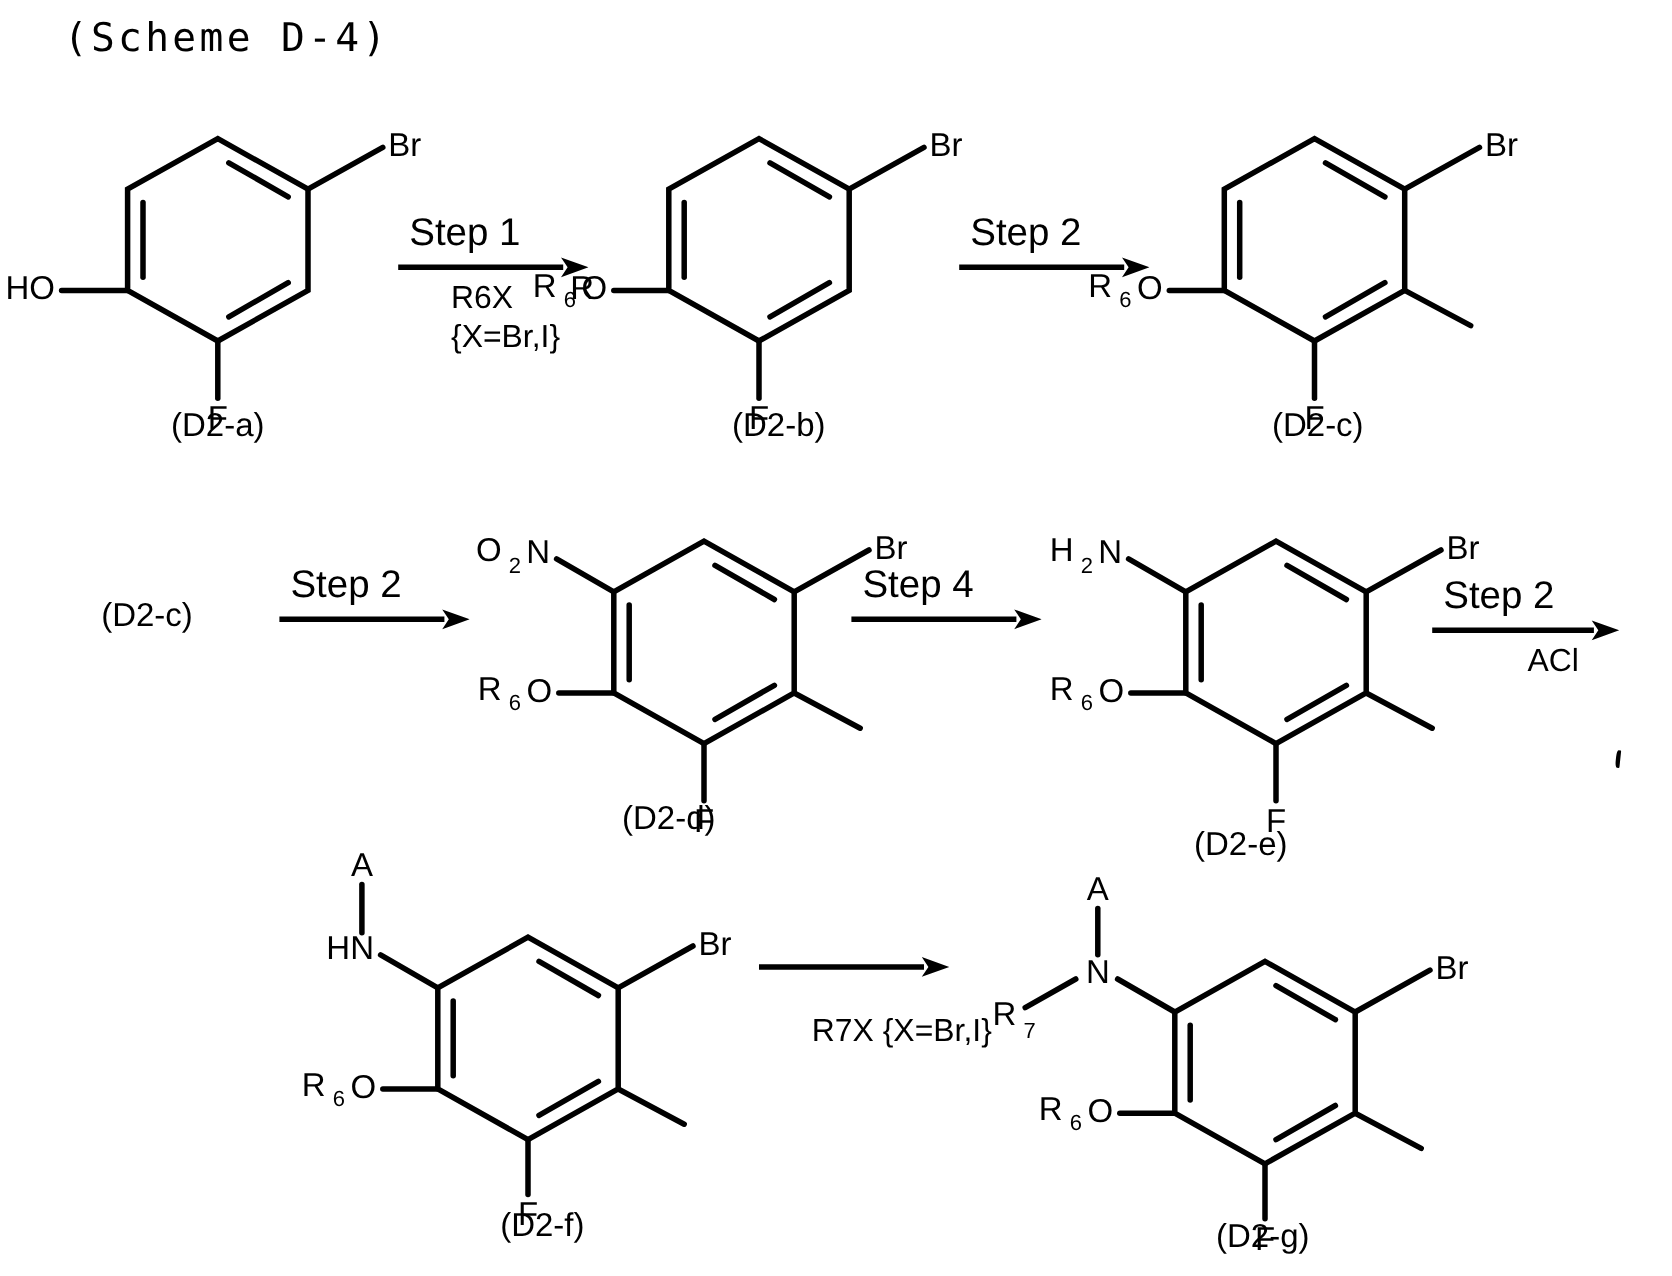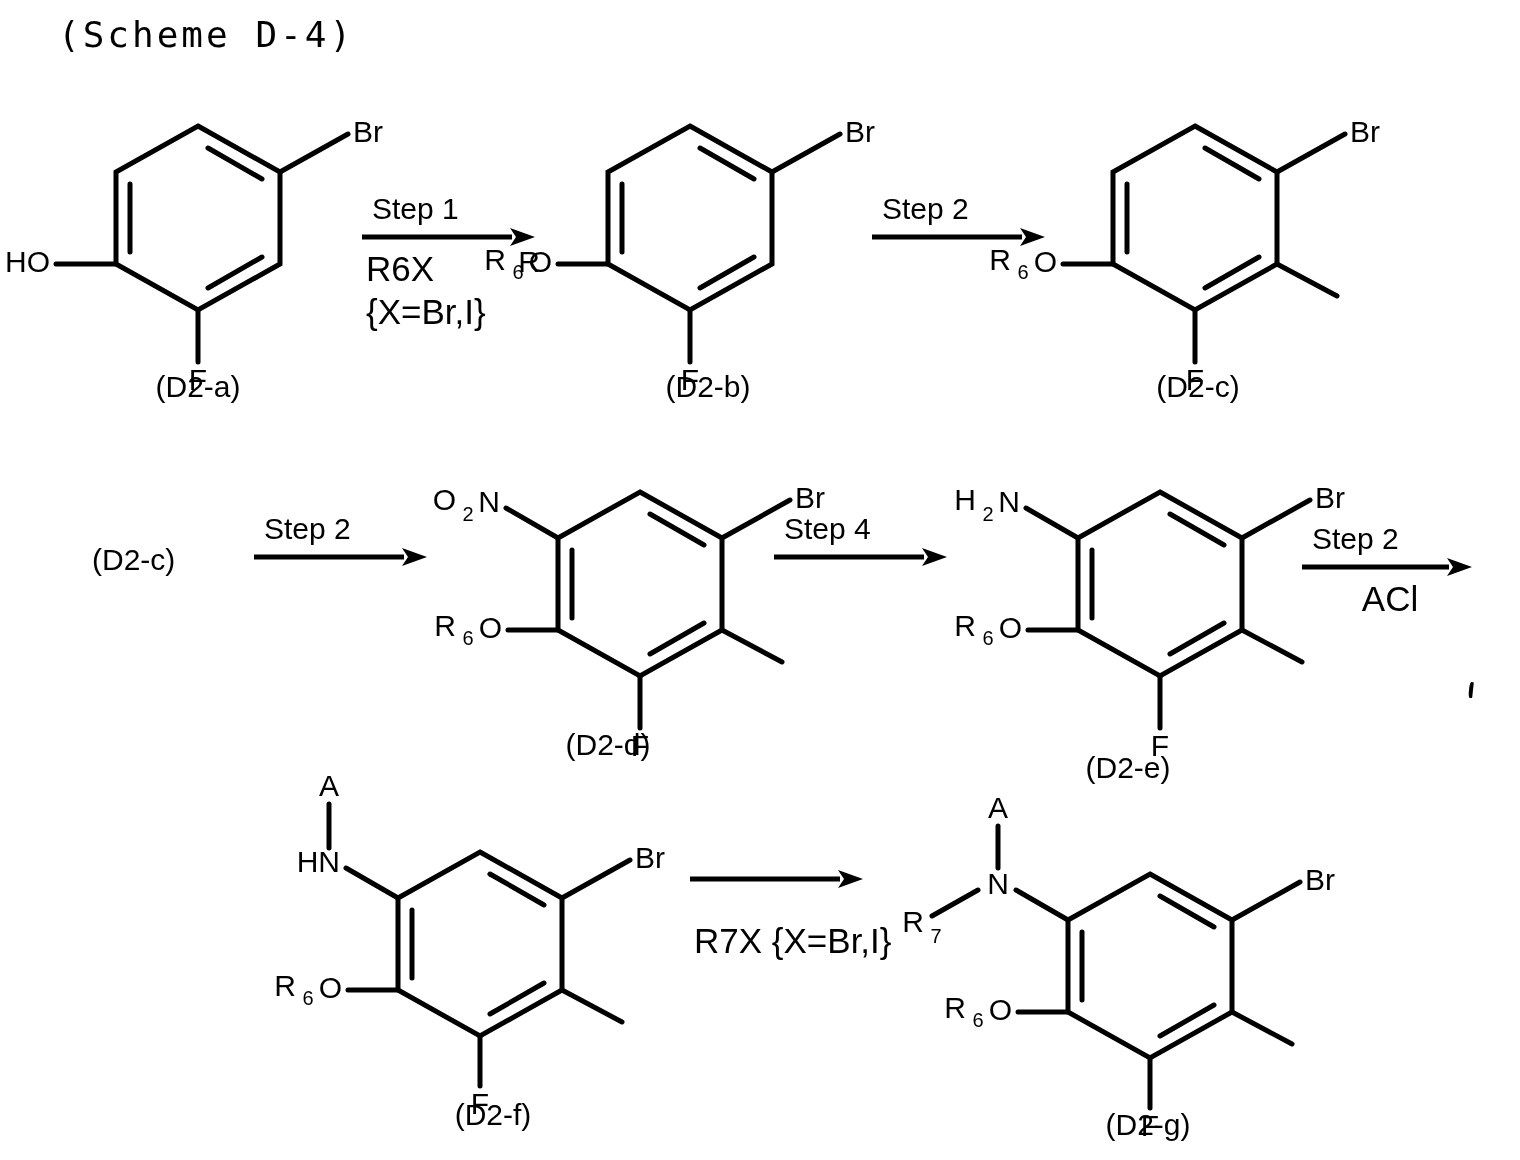--- a/index.html
+++ b/index.html
@@ -5,24 +5,24 @@
   html,body{margin:0;padding:0;background:#ffffff;}
   body{width:1520px;height:1160px;position:relative;overflow:hidden;
        font-family:"Liberation Sans",sans-serif;color:#000;}
   #scheme-title{position:absolute;left:58px;top:14px;
        font-family:"DejaVu Sans Mono","Liberation Mono",monospace;
        font-size:36px;letter-spacing:3px;white-space:pre;}
   .struct{position:absolute;}
   .struct svg{display:block;overflow:visible;}
   .cap{position:absolute;font-size:30px;text-align:center;white-space:nowrap;}
   .arrowblk{position:absolute;text-align:center;}
-  .arrowblk .steplbl{font-size:30px;white-space:nowrap;text-align:left;padding-left:12px;}
+  .arrowblk .steplbl{font-size:35px;white-space:nowrap;text-align:left;padding-left:12px;}
   .arrowblk .arrowline{height:22px;position:relative;}
   .arrowblk .arrowline svg{display:block;}
-  .arrowblk .reagent{font-size:35px;white-space:nowrap;text-align:left;padding-left:6px;line-height:1.22;}
+  .arrowblk .reagent{font-size:29px;white-space:nowrap;text-align:left;padding-left:6px;line-height:1.22;margin-left:44px;}
   .arrowblk .reagent.ctr{text-align:center;padding-left:0;}
   .plain{position:absolute;font-size:30px;white-space:nowrap;}
   .speck{position:absolute;width:4px;height:16px;background:#000;
          border-radius:40% 10% 10% 40%;transform:rotate(6deg);}
   svg text{font-family:"Liberation Sans",sans-serif;fill:#000;}
   svg .atom{font-size:30px;}
   svg .sub{font-size:20px;}
 </style>
 </head>
 <body>

